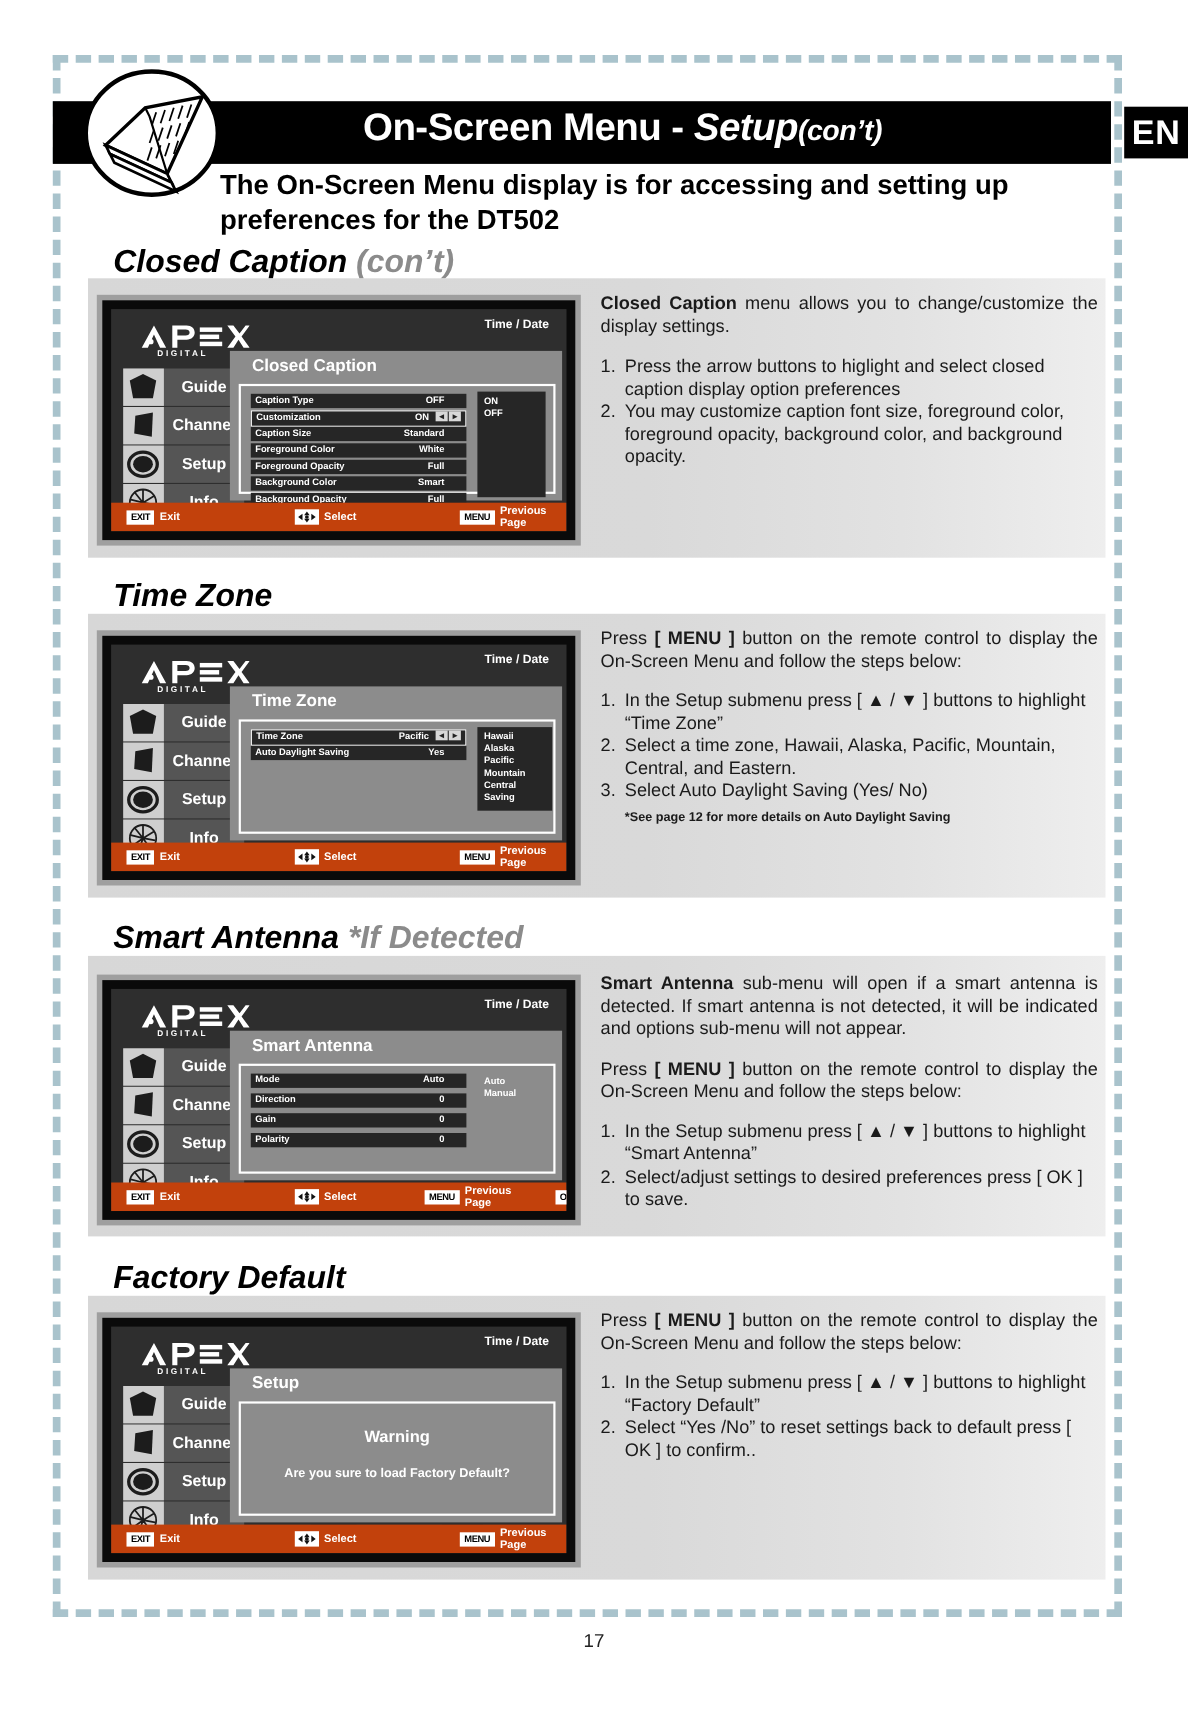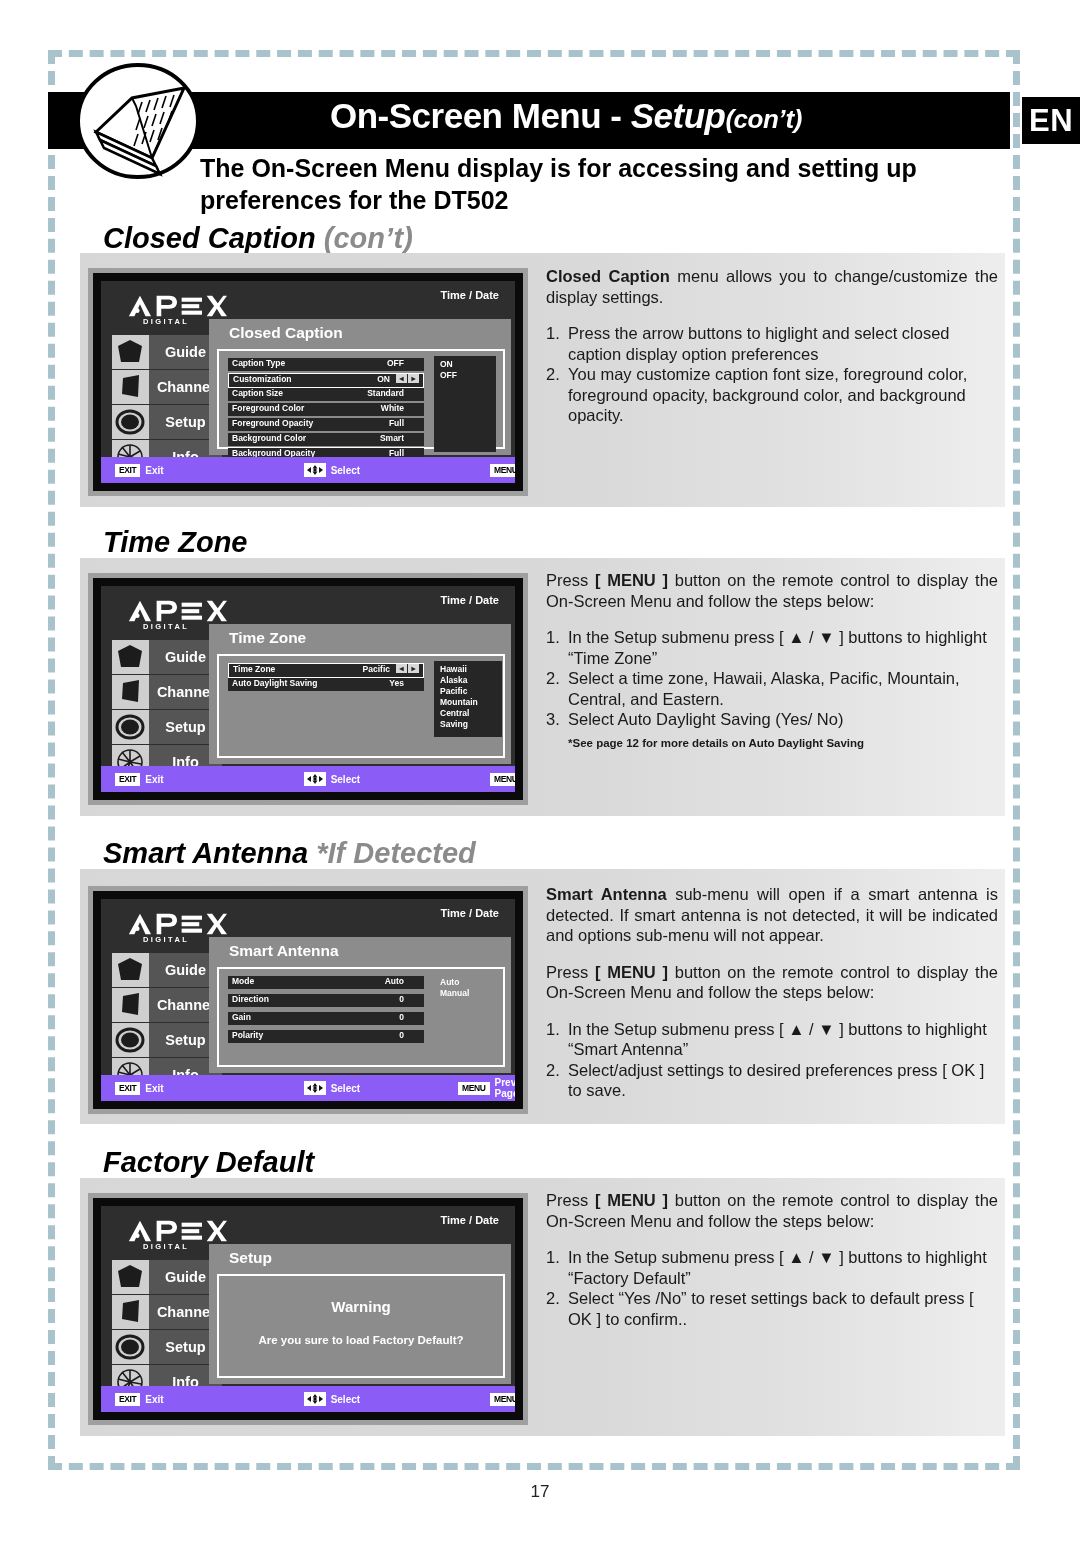--- a/index.html
+++ b/index.html
@@ -323,24 +323,23 @@
     font-weight: bold;
     padding: 2px 12px;
   }
 
   .tv-footer {
     position: absolute;
     left: 0;
     bottom: 0;
     width: 100%;
     height: 26px;
-    background: #8b5cf6;
+    background: #c2410c;
     display: flex;
     align-items: center;
-    gap: 36px;
   }
   .foot-item {
     display: flex;
     align-items: center;
     color: #ffffff;
     font-size: 10px;
     font-weight: bold;
     gap: 5px;
   }
   .key {

